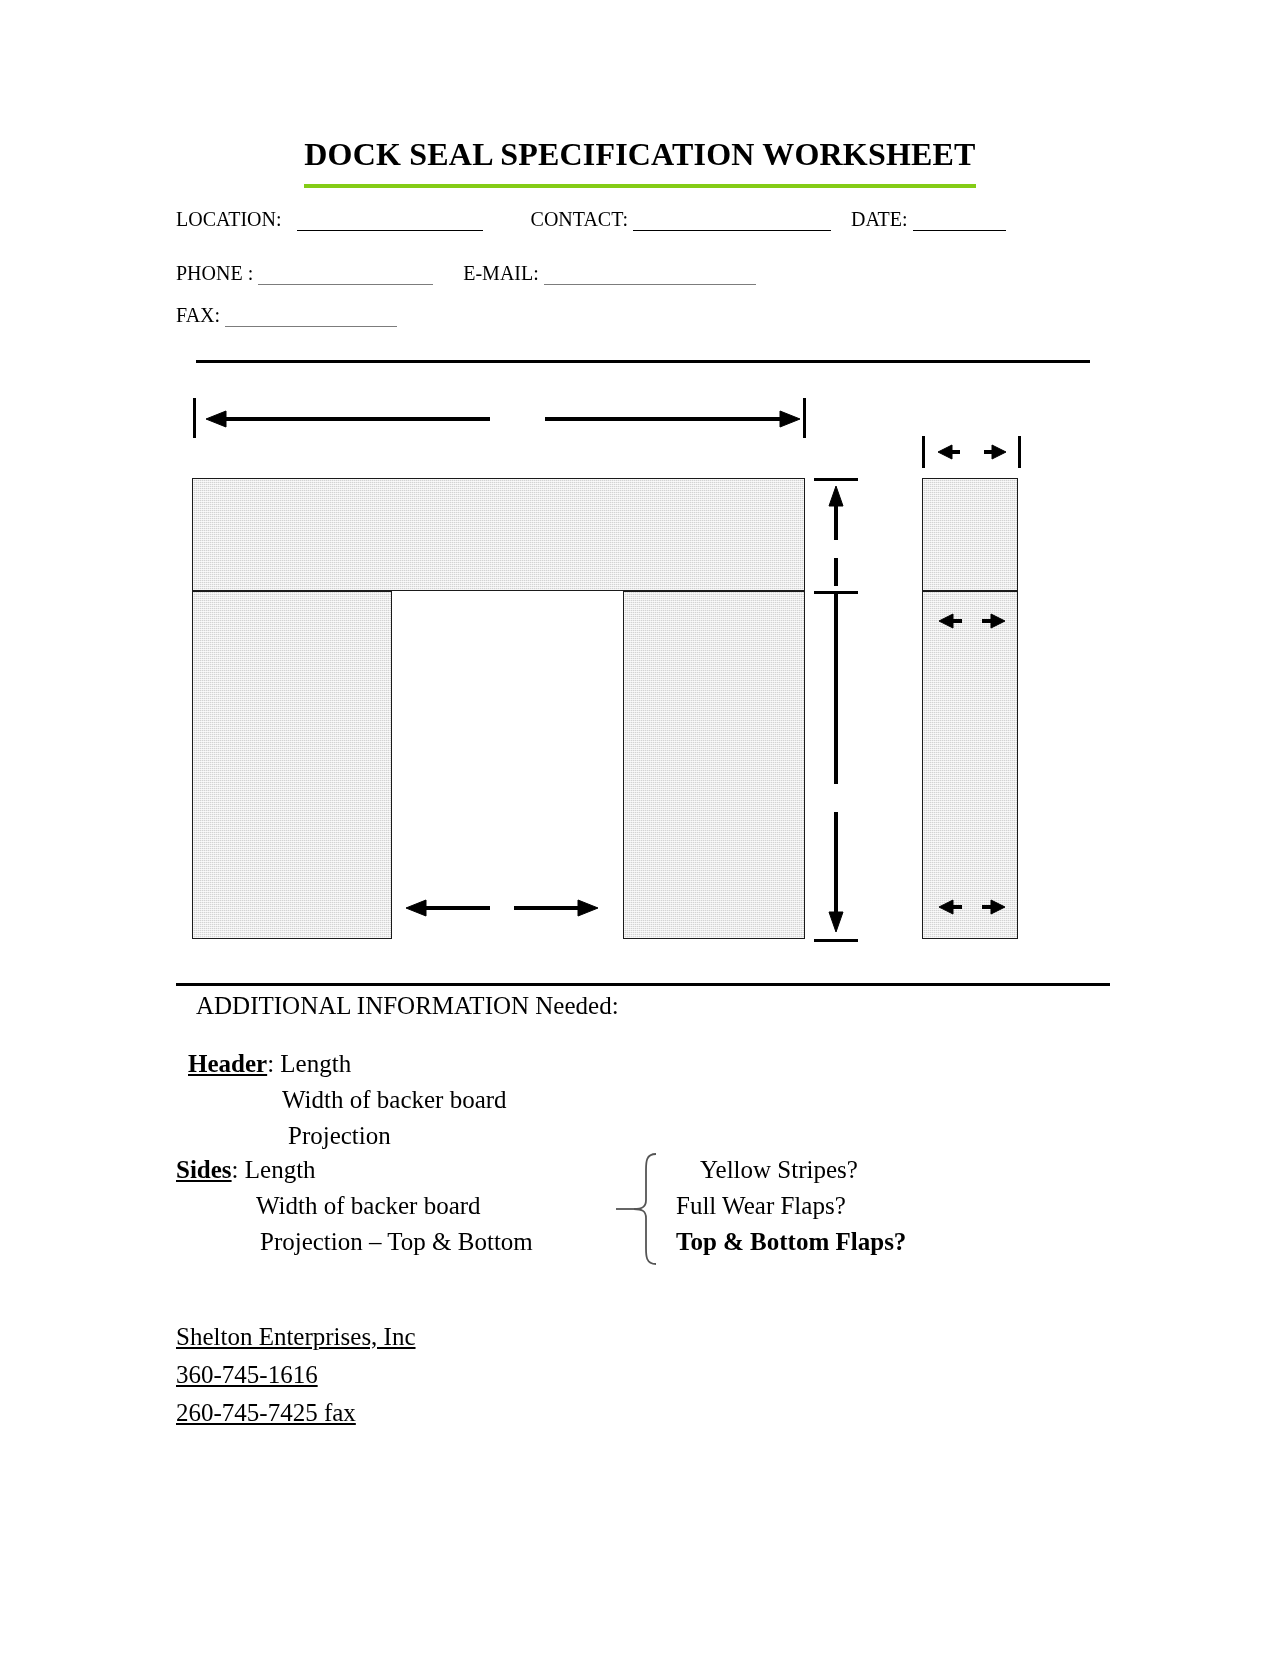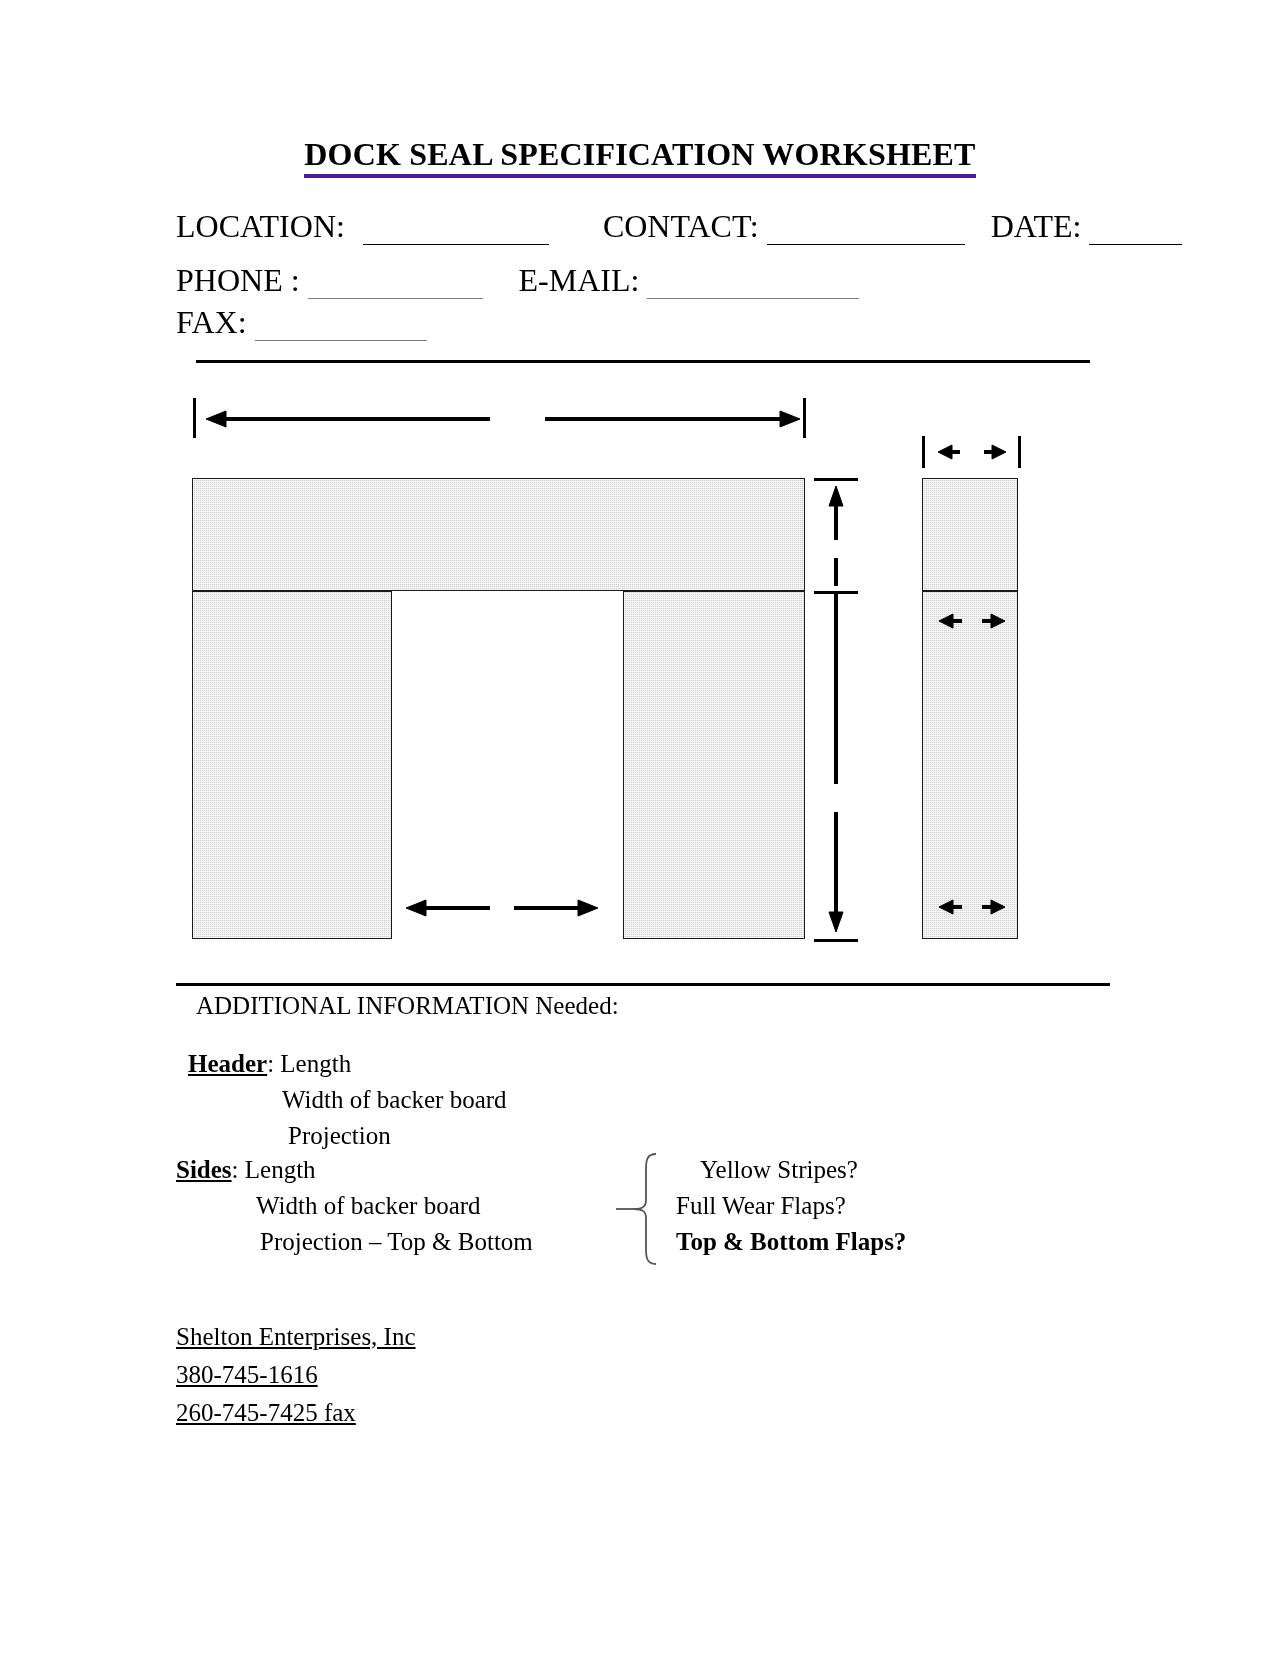--- a/index.html
+++ b/index.html
@@ -9,24 +9,24 @@
     color:#000;
   }
   .page{position:absolute;inset:0;background:#fff;}
 
   
   .title{
     position:absolute;left:0;top:136px;width:1280px;
     text-align:center;font-size:32px;font-weight:bold;
     letter-spacing:.2px;
   }
-  .title span{ border-bottom:4px solid #4c1d95; padding-bottom:2px;margin-top:6px; }
-
-  
-  .form{ position:absolute; left:176px; top:208px; width:960px; font-size:32px; }
+  .title span{ border-bottom:4px solid #84cc16; padding-bottom:12px;margin-top:6px; }
+
+  
+  .form{ position:absolute; left:176px; top:208px; width:960px; font-size:20px; }
   .frow{ position:relative; height:42px; white-space:nowrap; }
   .rule{ display:inline-block; border-bottom:1.6px solid #000; vertical-align:bottom; height:19px; }
   .rule.grey{ border-bottom:1.6px solid #7c7c7c; }
   .gap{ display:inline-block; }
 
   
   .hr-top{
     position:absolute;left:196px;top:360px;width:894px;height:0;
     border-top:3.5px solid #000;
   }
@@ -231,17 +231,17 @@
       <span>Full Wear Flaps?</span>
     </div>
     <div class="blk-line" style="left:500px;top:236px;font-weight:bold;">
       <span>Top &amp; Bottom Flaps?</span>
     </div>
 
   </div>
 
   <div class="footer">
     <div>Shelton Enterprises, Inc</div>
-    <div>380-745-1616</div>
+    <div>360-745-1616</div>
     <div>260-745-7425 fax</div>
   </div>
 
 </div>
 
 </body></html>

